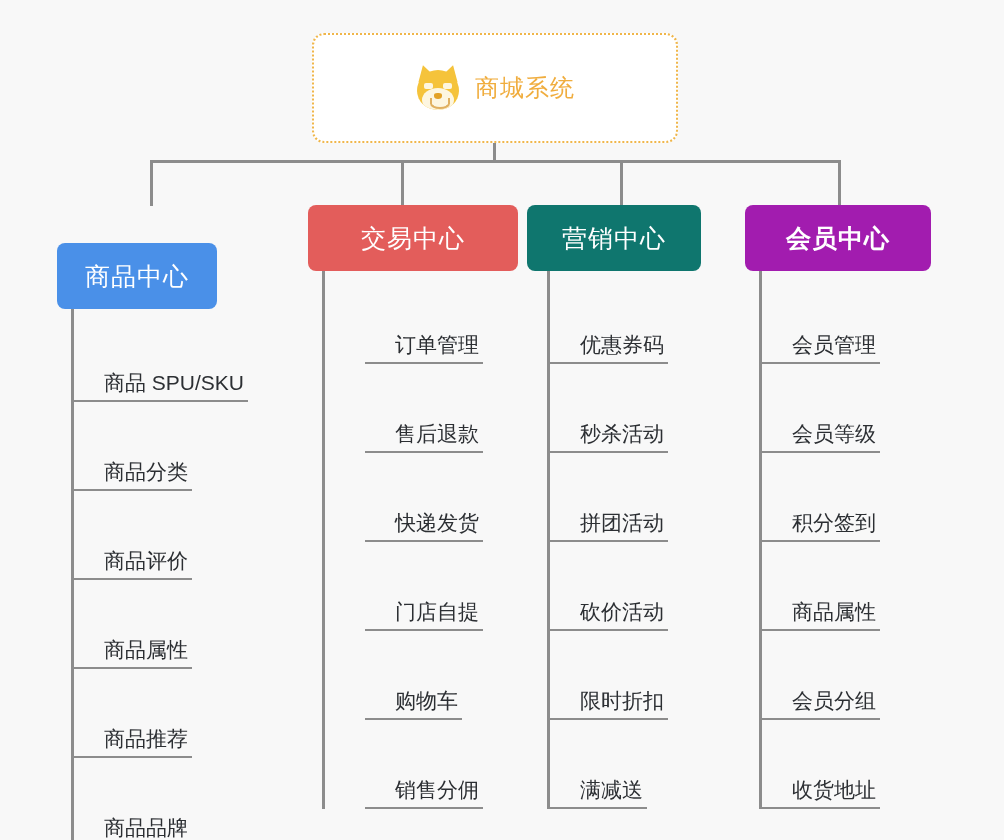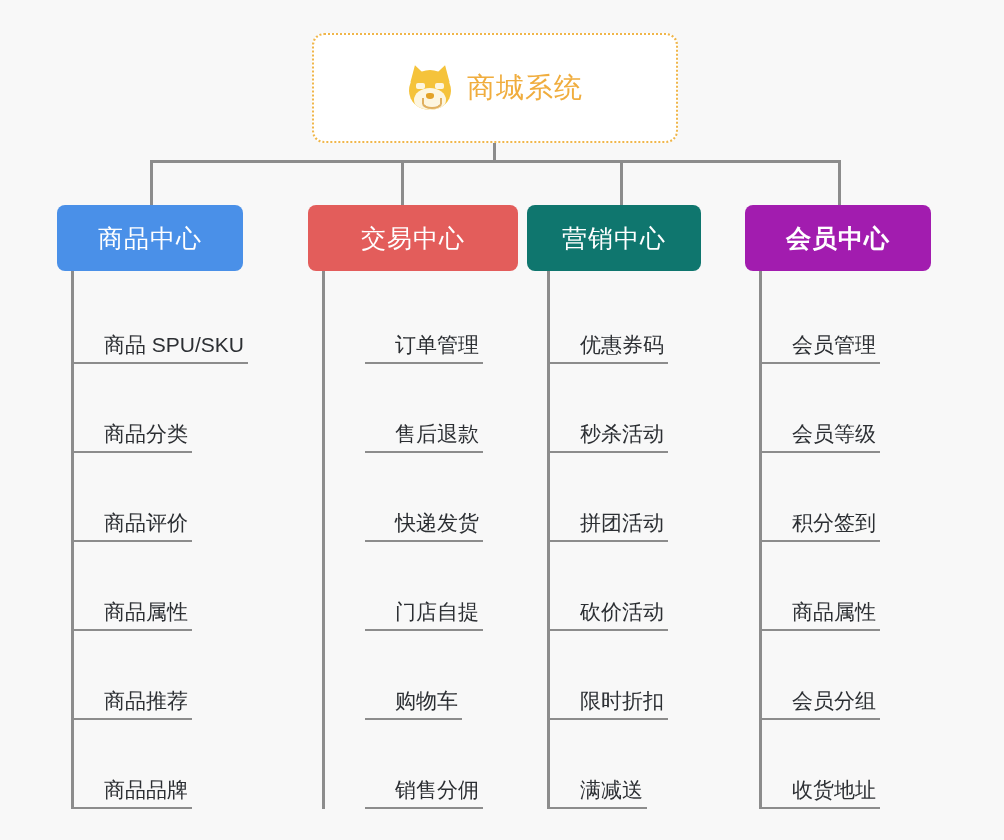--- a/index.html
+++ b/index.html
@@ -31,21 +31,21 @@
     box-sizing: border-box;
     background: #ffffff;
     border: 2px dotted #f0b64a;
     border-radius: 12px;
     display: flex;
     align-items: center;
     justify-content: center;
     gap: 14px;
   }
   .root-title {
-    font-size: 28px;
+    font-size: 24px;
     color: #f0ad3e;
     letter-spacing: 1px;
     line-height: 1;
     white-space: nowrap;
   }
 
   
   .dog-icon {
     position: relative;
     width: 46px;
@@ -187,21 +187,21 @@
   <div class="conn conn-v" style="left:493px; top:143px; height:20px;"></div>
 
   <div class="conn conn-h" style="left:150px; top:160px; width:691px;"></div>
 
   <div class="conn conn-v" style="left:150px; top:160px; height:46px;"></div>
   <div class="conn conn-v" style="left:401px; top:160px; height:46px;"></div>
   <div class="conn conn-v" style="left:620px; top:160px; height:46px;"></div>
   <div class="conn conn-v" style="left:838px; top:160px; height:46px;"></div>
 
   <div class="branch" style="left:57px; width:230px;">
-    <div class="cat-box" style="background:#4a90e8; width:186px;">商品中心</div>
+    <div class="cat-box" style="background:#4a90e8; width:160px;margin-top:38px;">商品中心</div>
     <div class="leaf-list" style="margin-left:14px;">
       <div class="leaf">
         <span class="leaf-label">商品 SPU/SKU</span>
       </div>
       <div class="leaf">
         <span class="leaf-label">商品分类</span>
       </div>
       <div class="leaf">
         <span class="leaf-label">商品评价</span>
       </div>

